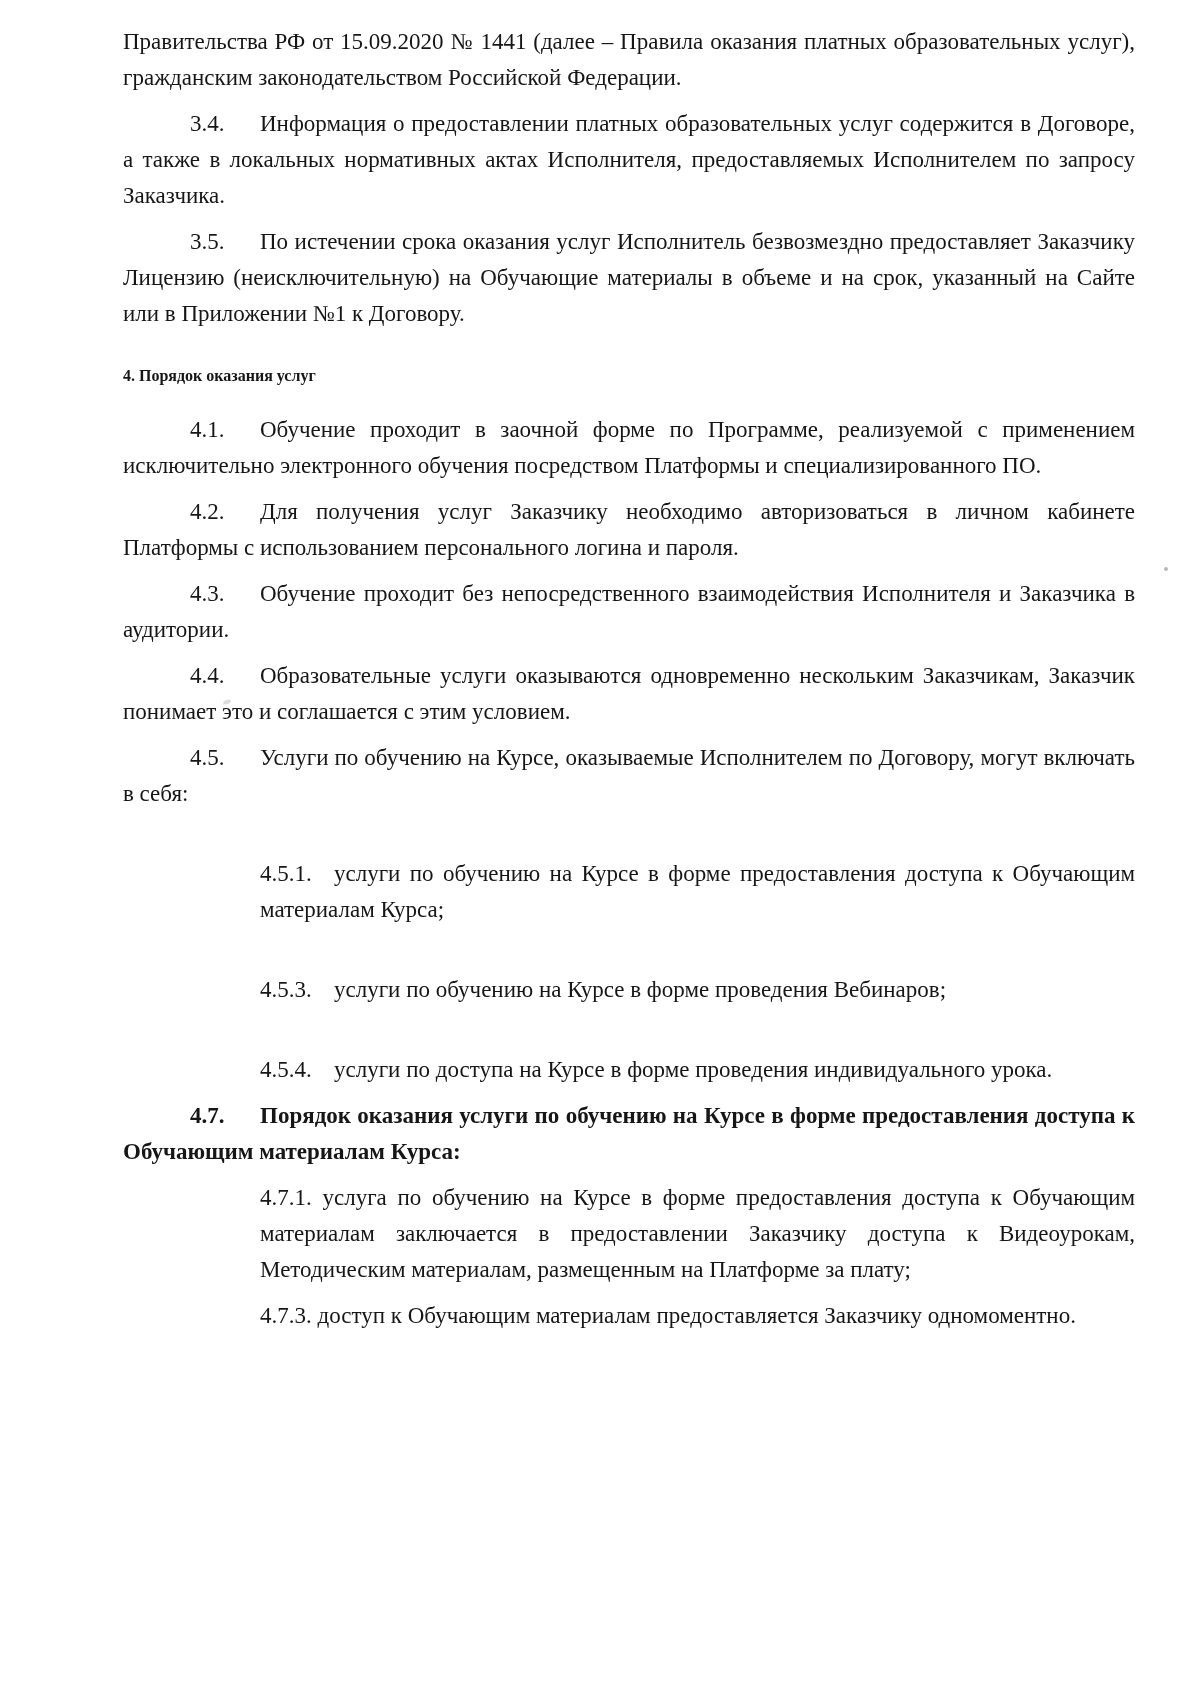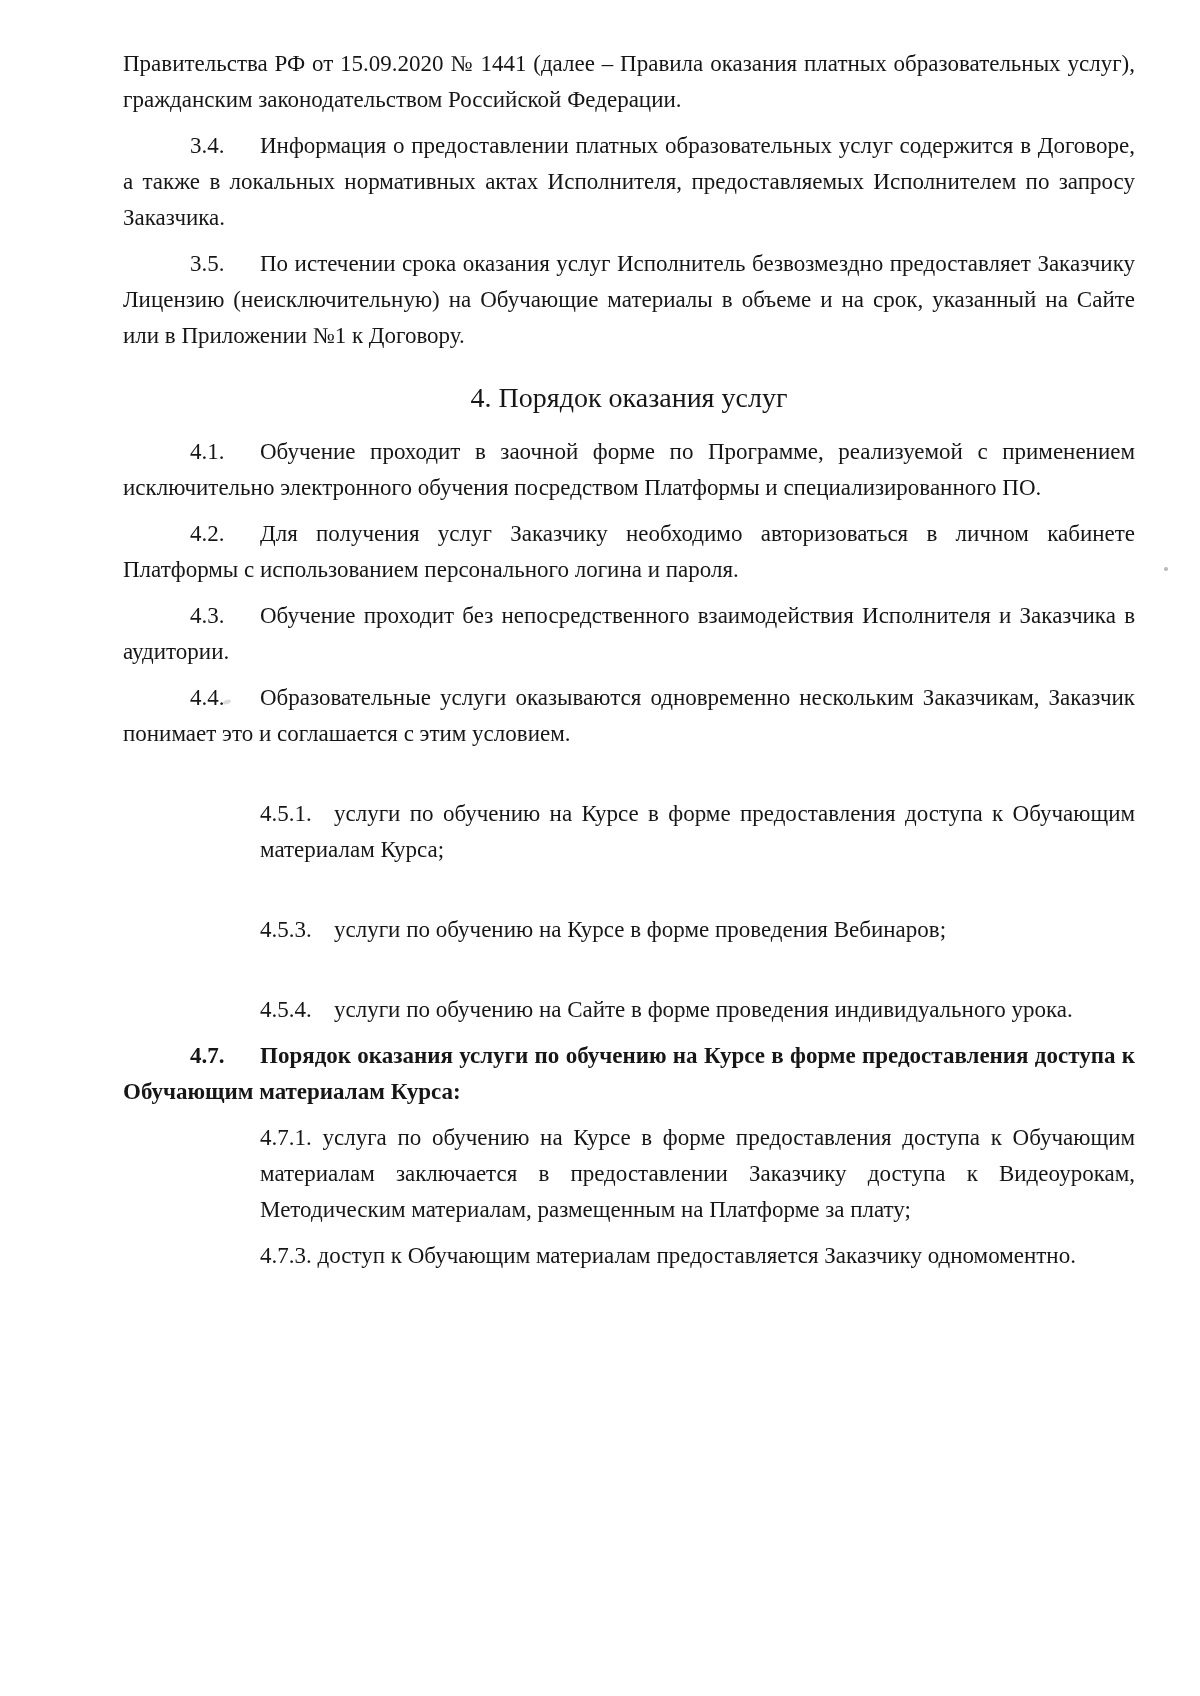--- a/index.html
+++ b/index.html
@@ -11,21 +11,21 @@
     width: 1200px;
     height: 1696px;
     position: relative;
     overflow: hidden;
     font-family: "Liberation Serif", "DejaVu Serif", serif;
     color: #161616;
   }
   .page {
     position: absolute;
     left: 123px;
-    top: 46px;
+    top: 24px;
     width: 1012px;
   }
   p.para {
     margin: 0 0 10px 0;
     font-size: 23px;
     line-height: 36px;
     text-align: justify;
     text-justify: inter-word;
   }
   
@@ -54,24 +54,24 @@
   p.subin {
     margin-left: 137px;
     text-indent: 0;
   }
   p.subin .pnum-in {
     display: inline;
     margin-top: 16px;
   }
   h2.heading {
     margin: 26px 0 18px 0;
-    font-size: 28px;
+    font-size: 16px;
     line-height: 36px;
-    font-weight: normal;
-    text-align: center;
+    font-weight: bold;
+    text-align: left;
   }
   p.bold, p.bold .pnum {
     font-weight: bold;
   }
   
   .speck1 {
     position: absolute;
     left: 1164px;
     top: 567px;
     width: 4px;
@@ -104,27 +104,28 @@
   <h2 class="heading">4. Порядок оказания услуг</h2>
 
   <p class="para clause"><span class="pnum">4.1.</span><span>Обучение проходит в заочной форме по Программе, реализуемой с применением исключительно электронного обучения посредством Платформы и специализированного ПО.</span></p>
 
   <p class="para clause"><span class="pnum">4.2.</span><span>Для получения услуг Заказчику необходимо авторизоваться в личном кабинете Платформы с использованием персонального логина и пароля.</span></p>
 
   <p class="para clause"><span class="pnum">4.3.</span><span>Обучение проходит без непосредственного взаимодействия Исполнителя и Заказчика в аудитории.</span></p>
 
   <p class="para clause"><span class="pnum">4.4.</span><span>Образовательные услуги оказываются одновременно нескольким Заказчикам, Заказчик понимает это и соглашается с этим условием.</span></p>
 
+  <p class="para clause"><span class="pnum">4.5.</span><span>Услуги по обучению на Курсе, оказываемые Исполнителем по Договору, могут включать в себя:</span></p>
 
   <p class="para sub"><span class="pnum">4.5.1.</span><span>услуги по обучению на Курсе в форме предоставления доступа к Обучающим материалам Курса;</span></p>
 
 
   <p class="para sub"><span class="pnum">4.5.3.</span><span>услуги по обучению на Курсе в форме проведения Вебинаров;</span></p>
 
-  <p class="para sub"><span class="pnum">4.5.4.</span><span>услуги по обучению на Сайте в форме проведения индивидуального урока.</span></p>
+  <p class="para sub"><span class="pnum">4.5.4.</span><span>услуги по доступа на Курсе в форме проведения индивидуального урока.</span></p>
 
 
   <p class="para clause bold"><span class="pnum">4.7.</span><span>Порядок оказания услуги по обучению на Курсе в форме предоставления доступа к Обучающим материалам Курса:</span></p>
 
   <p class="para subin"><span class="pnum-in">4.7.1.</span> <span>услуга по обучению на Курсе в форме предоставления доступа к Обучающим материалам заключается в предоставлении Заказчику доступа к Видеоурокам, Методическим материалам, размещенным на Платформе за плату;</span></p>
 
 
   <p class="para subin"><span class="pnum-in">4.7.3.</span> <span>доступ к Обучающим материалам предоставляется Заказчику одномоментно.</span></p>
 
 </div>

